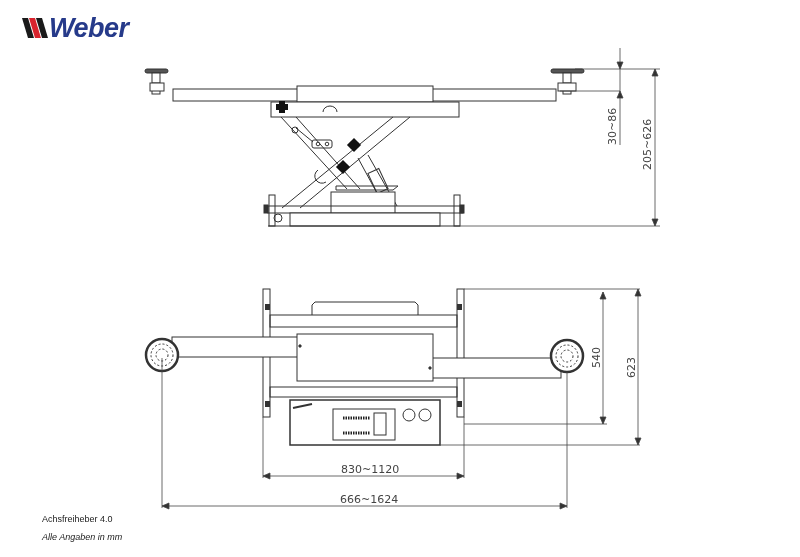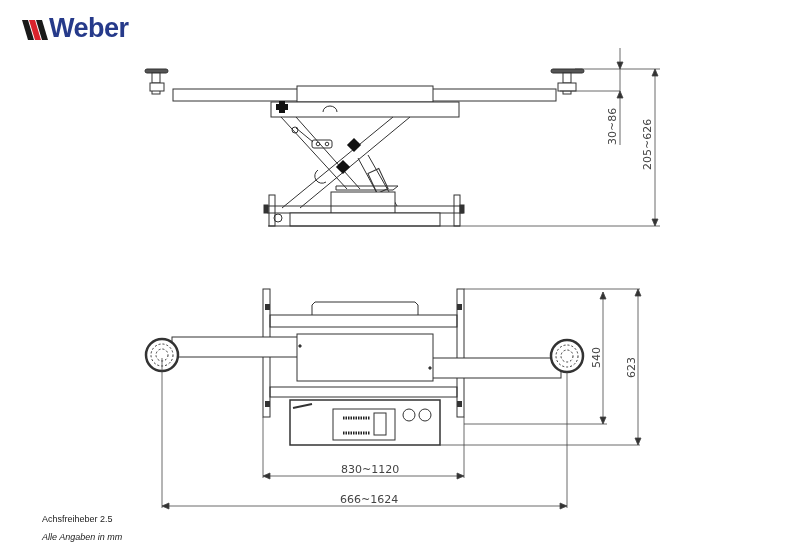--- a/index.html
+++ b/index.html
@@ -1,17 +1,17 @@
 <!DOCTYPE html>
 <html><head>
 <meta charset="utf-8">
 <style>
   html, body { margin:0; padding:0; background:#fff; }
   body { width:800px; height:557px; position:relative; overflow:hidden; font-family:"Liberation Sans", sans-serif; }
-  .logo { position:absolute; left:22px; top:14px; display:flex; align-items:flex-end; }
+  .logo { position:absolute; left:22px; top:14px; display:flex; align-items:flex-start;font-style:italic; }
   .logo-stripes { width:26px; height:26px; position:relative; margin-right:1px; }
   .logo-text { font-family:"Liberation Sans", sans-serif; font-weight:bold; font-size:27px; color:#263a8a; letter-spacing:-0.5px; line-height:28px; }
   svg.drawing { position:absolute; left:0; top:0; }
   .caption { position:absolute; left:42px; font-size:9px; color:#222; }
   .dimtext { font-family:"DejaVu Sans", sans-serif; font-size:11px; fill:#444; }
 </style>
 </head>
 <body>
 
 <div class="logo">
@@ -167,14 +167,14 @@
     <line x1="162" y1="506" x2="567" y2="506"></line>
     <path d="M169 503 L162 506 L169 509 Z" fill="#333"></path>
     <path d="M560 503 L567 506 L560 509 Z" fill="#333"></path>
   </g>
   <text class="dimtext" stroke="none" transform="translate(600 368) rotate(-90)">540</text>
   <text class="dimtext" stroke="none" transform="translate(635 378) rotate(-90)">623</text>
   <text class="dimtext" stroke="none" x="341" y="473">830~1120</text>
   <text class="dimtext" stroke="none" x="340" y="503">666~1624</text>
 </svg>
 
-<div class="caption" style="top:514px;">Achsfreiheber 2.5</div>
+<div class="caption" style="top:514px;">Achsfreiheber 4.0</div>
 <div class="caption" style="top:532px;font-style:italic;">Alle Angaben in mm</div>
 
 </body></html>

